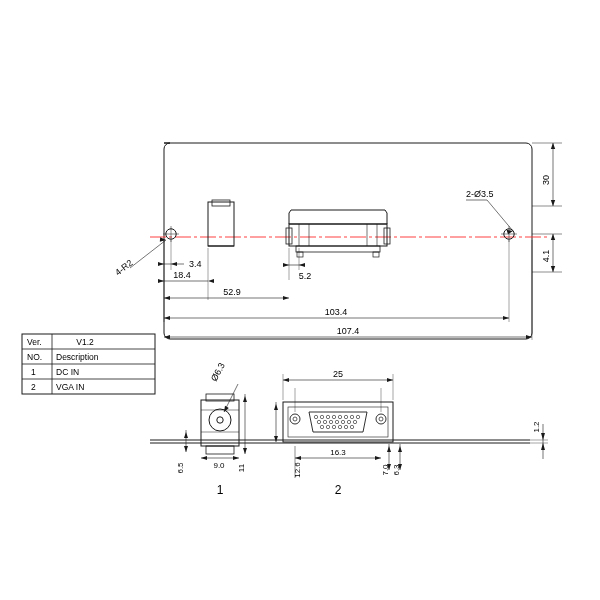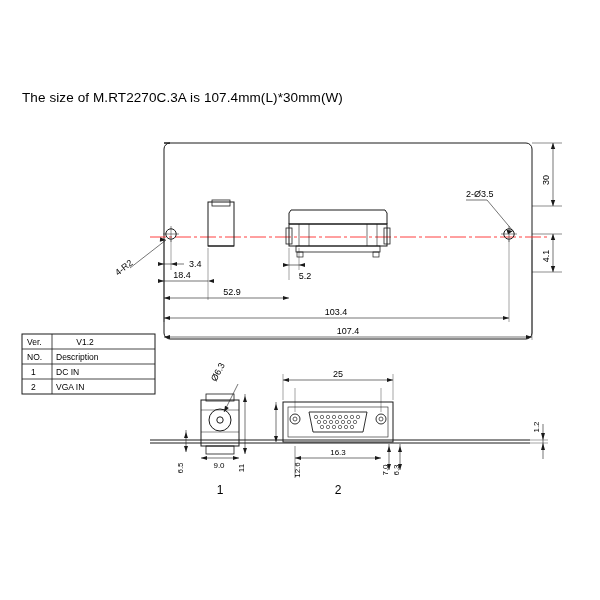--- a/index.html
+++ b/index.html
@@ -56,21 +56,20 @@
     font-family: "Liberation Sans", sans-serif;
     font-size: 8.5px;
     fill: #000;
   }
 </style>
 </head>
 <body>
 
 <div id="stage">
 
-  <div class="title-text">The size of M.RT2270C.3A is 107.4mm(L)*30mm(W)</div>
 
   <svg class="draw" viewBox="0 0 600 600">
 
     <g>
       <path d="M164,143 L526,143 A6,6 0 0 1 532,149 L532,333 A6,6 0 0 1 526,339 L170,339 A6,6 0 0 1 164,333 L164,149 A6,6 0 0 1 170,143 Z" fill="none" stroke="#1a1a1a" stroke-width="1"></path>
     </g>
 
     <g>
       <line x1="150" y1="237" x2="548" y2="237" stroke="#ff2a2a" stroke-width="0.9" stroke-dasharray="16,3,3,3"></line>
     </g>

